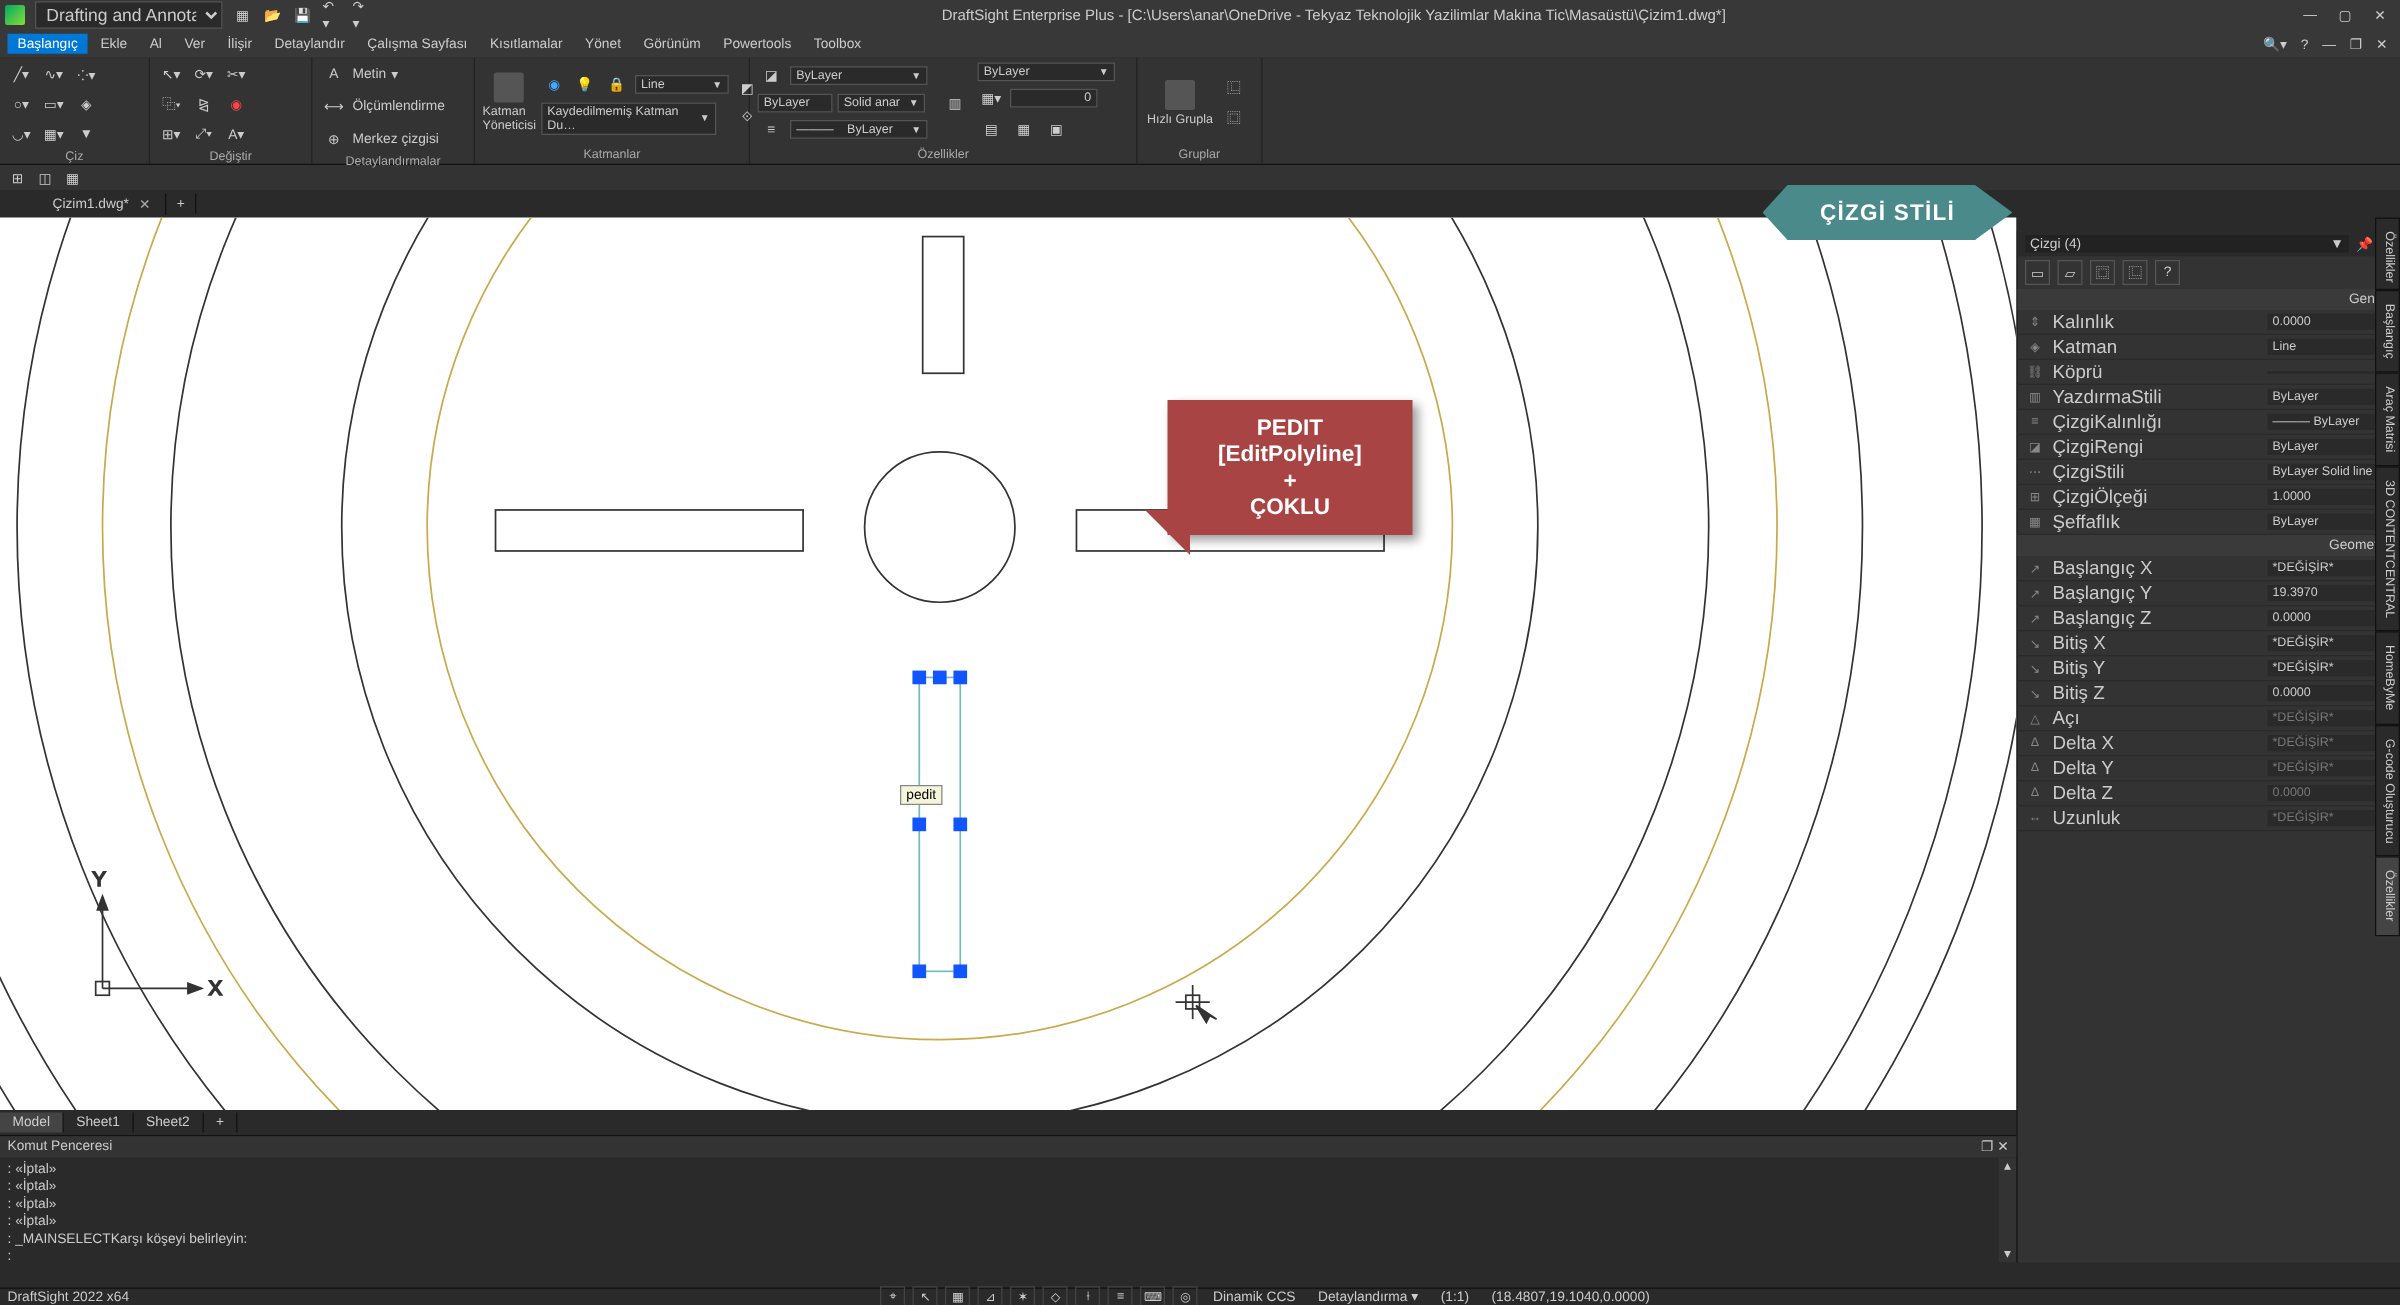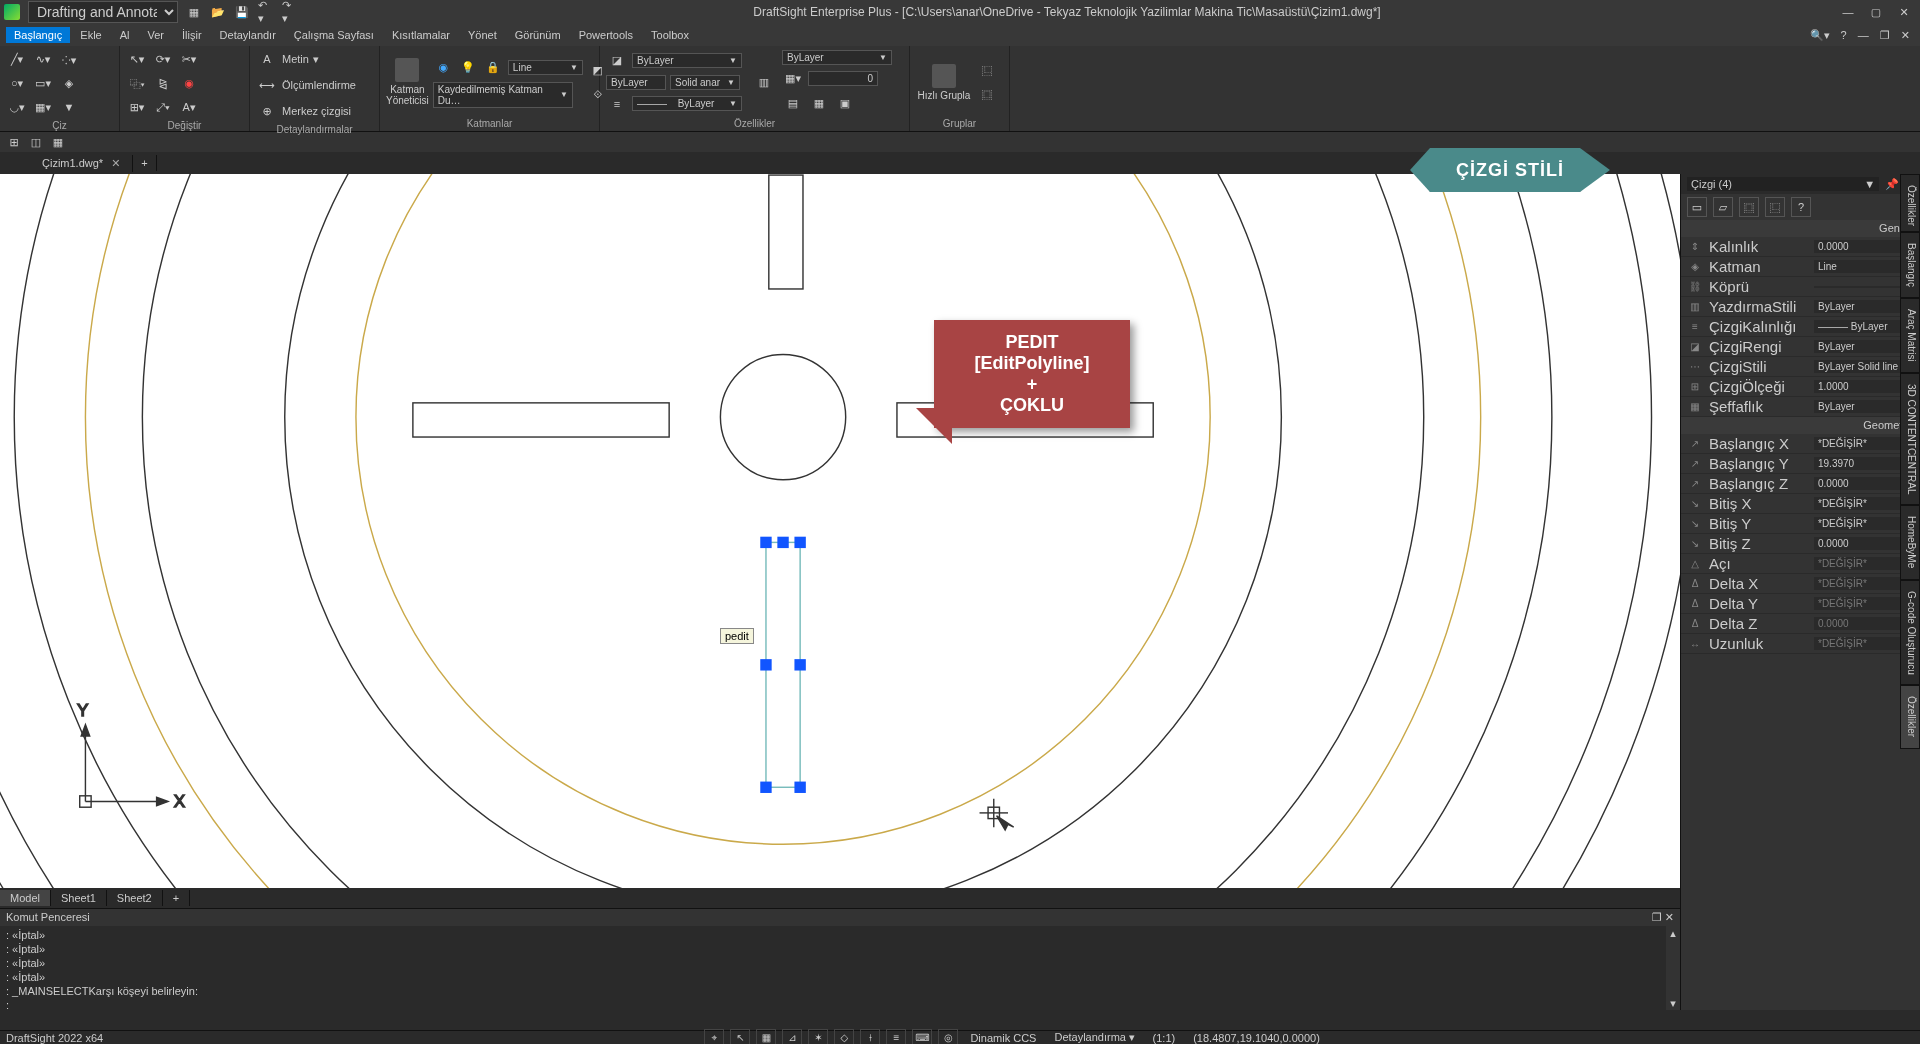--- a/index.html
+++ b/index.html
@@ -45,21 +45,21 @@
 .doctabs { height: 22px; background: #2a2a2a; display: flex; align-items: center; padding-left: 30px; }
 .doctab { padding: 2px 12px; display: flex; align-items: center; gap: 8px; border-right: 1px solid #111; }
 .doctab .close { color: #aaa; }
 .doctab.add { padding: 2px 8px; }
 
 
 .main { position: absolute; top: 174px; left: 0; right: 0; bottom: 34px; display: flex; }
 .canvas-wrap { flex: 1; display: flex; flex-direction: column; position: relative; }
 
 
-.proppanel { width: 240px; background: #333; border-left: 1px solid #111; display: flex; flex-direction: column; }
+.proppanel { width: 307px; background: #333; border-left: 1px solid #111; display: flex; flex-direction: column; margin-top: 11px; }
 .prophead { height: 20px; background: #2a2a2a; display: flex; align-items: center; padding: 0 6px; }
 .prophead .sel { flex: 1; background: #222; padding: 1px 4px; display: flex; justify-content: space-between; }
 .propicons { height: 26px; display: flex; align-items: center; padding: 0 6px; gap: 6px; }
 .propicons span { width: 20px; height: 20px; border: 1px solid #555; display: inline-flex; align-items: center; justify-content: center; }
 .propsection { background: #3a3a3a; padding: 2px 6px; display: flex; justify-content: flex-end; font-size: 11px; }
 .proprow { display: flex; align-items: center; height: 20px; padding: 0 6px; gap: 6px; border-bottom: 1px solid #2a2a2a; }
 .proprow .ico { width: 16px; text-align: center; color: #888; font-size: 10px; }
 .proprow .lbl { flex: 1; font-size: 15px; }
 .proprow .val { width: 100px; background: #2a2a2a; padding: 1px 4px; font-size: 10px; display: flex; justify-content: space-between; }
 
@@ -211,21 +211,21 @@
           </div>
       </div>
     </div>
     <div class="panel-title">Detaylandırmalar</div>
   </div>
 
   <div class="panel" style="width:220px">
     <div class="panel-body">
       <div class="bigbtn">
         <div class="ico"></div>
-        <span style="text-align:center;line-height:11px">Katman Yöneticisi</span>
+        <span style="text-align:left;line-height:11px">Katman Yöneticisi</span>
       </div>
       <div class="col" style="gap:3px;width:150px">
         <div class="row">
           <span class="rbtn small g" style="color:#4af">◉</span>
           <span class="rbtn small g">💡</span>
           <span class="rbtn small g">🔒</span>
           <div class="combo" style="width:78px">
               <span>Line</span>
               <span class="arrow">▼</span>
             </div>

